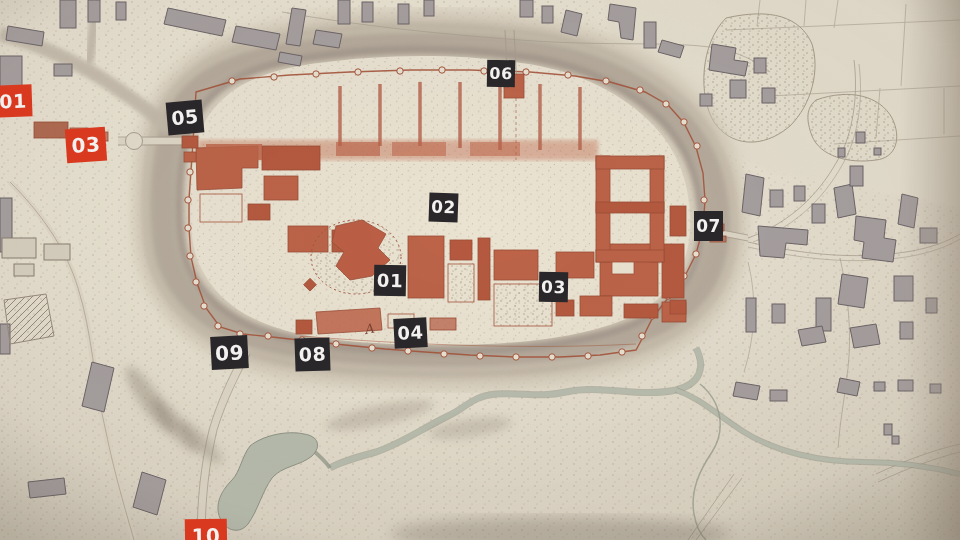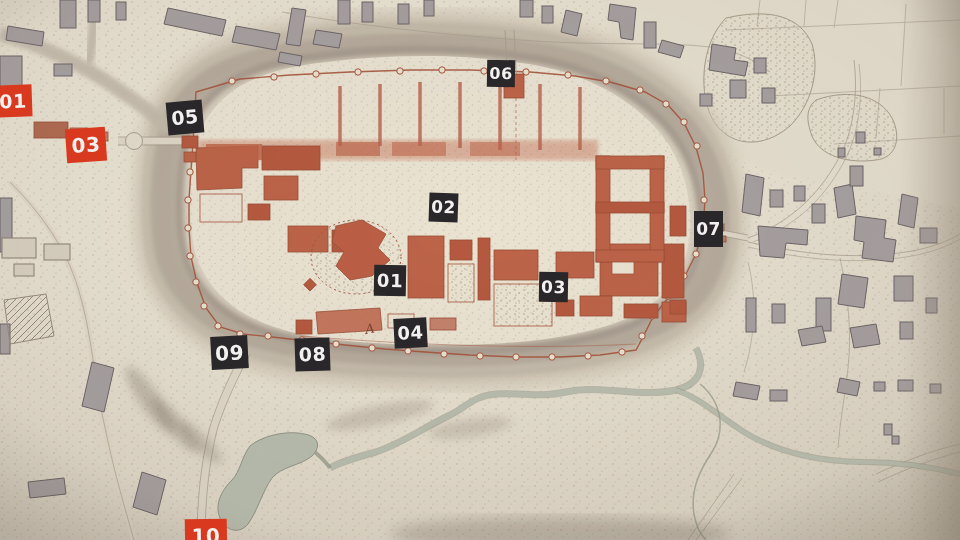--- a/index.html
+++ b/index.html
@@ -14,21 +14,21 @@
     color:#f2f1ef;font-weight:700;letter-spacing:.5px;line-height:1;
     cursor:pointer;user-select:none;
   }
   .marker.black{background:#29272a;}
   .marker.red{background:#d9391f;}
   .m-r01{left:-6px;top:85px;width:38px;height:32px;font-size:19px;transform:rotate(-2deg);}
   .m-r03{left:66px;top:128px;width:40px;height:34px;font-size:20px;transform:rotate(-4deg);}
   .m-b05{left:167px;top:101px;width:36px;height:33px;font-size:19px;transform:rotate(-5deg);}
   .m-b06{left:487px;top:60px;width:28px;height:27px;font-size:16px;transform:rotate(1deg);}
   .m-b02{left:429px;top:193px;width:29px;height:29px;font-size:17px;transform:rotate(2deg);}
-  .m-b07{left:694px;top:211px;width:29px;height:36px;font-size:17px;}
+  .m-b07{left:694px;top:211px;width:29px;height:30px;font-size:17px;}
   .m-b01{left:374px;top:265px;width:32px;height:31px;font-size:18px;transform:rotate(1deg);}
   .m-b03{left:539px;top:272px;width:29px;height:30px;font-size:17px;transform:rotate(1deg);}
   .m-b04{left:394px;top:318px;width:33px;height:30px;font-size:18px;transform:rotate(-3deg);}
   .m-b08{left:295px;top:338px;width:35px;height:33px;font-size:19px;transform:rotate(-2deg);}
   .m-b09{left:211px;top:336px;width:37px;height:33px;font-size:20px;transform:rotate(-3deg);}
   .m-r10{left:185px;top:519px;width:42px;height:34px;font-size:20px;transform:rotate(-1deg);}
 </style>
 </head>
 <body>
 

